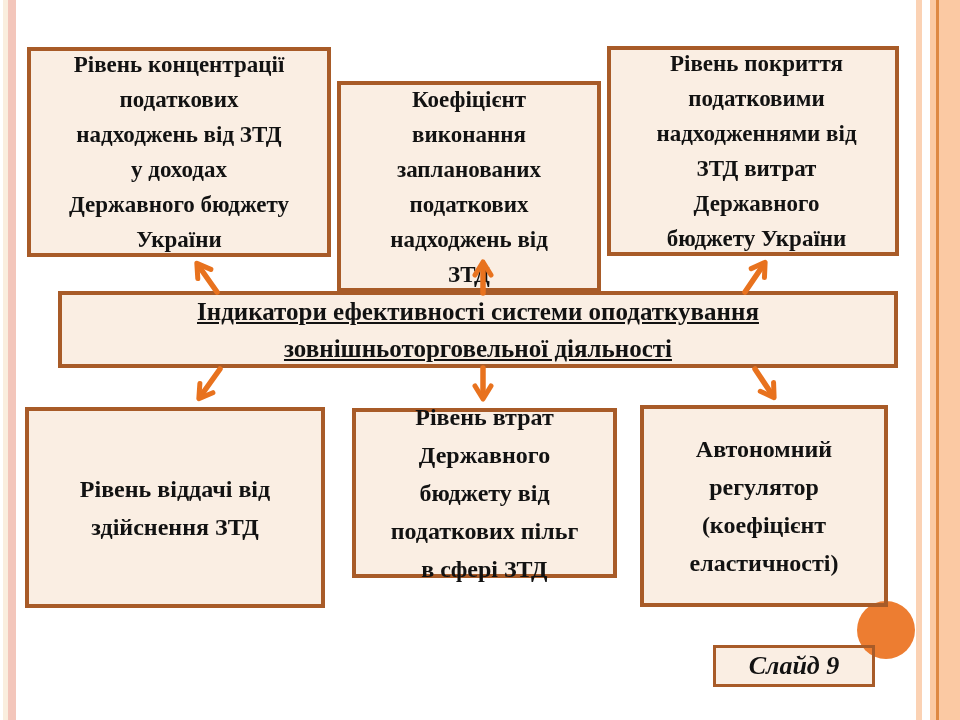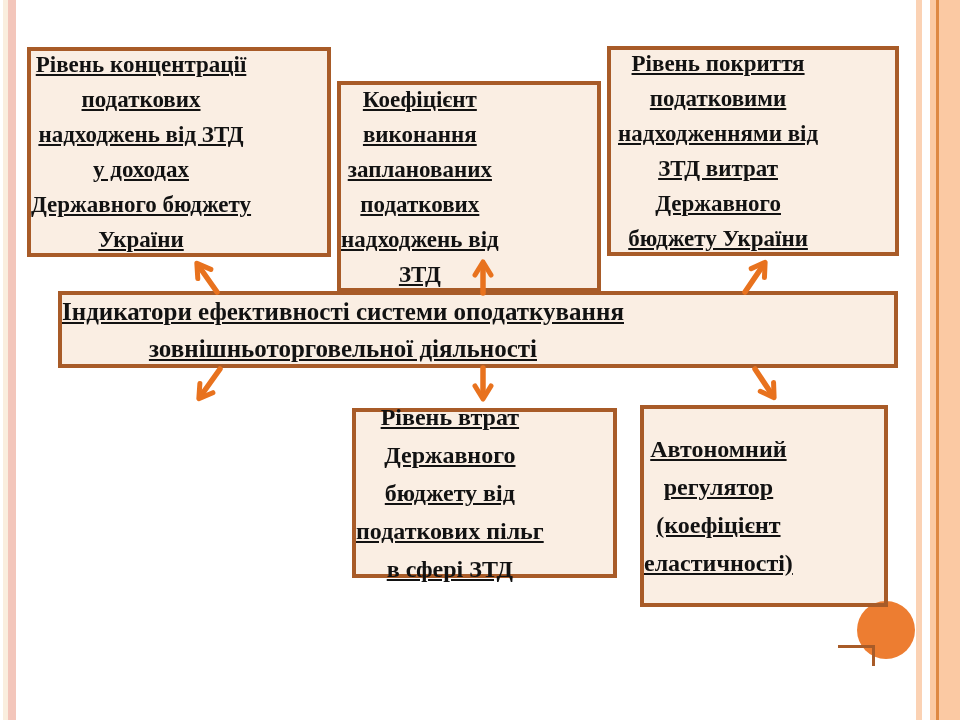--- a/index.html
+++ b/index.html
@@ -23,26 +23,26 @@
   .right-line  { left: 936px; width: 3px;  background: #de8843; }
 
   
   .box {
     position: absolute;
     background: #faeee3;
     border: 4px solid #a85b28;
     box-sizing: border-box;
     display: flex;
     align-items: center;
+    justify-content: center;
     text-align: center;
     color: #121212;
     font-weight: bold;
     white-space: pre-line;
     z-index: 10;
-    text-decoration: underline;
   }
   .box-top    { font-size: 23px; line-height: 35px; }
   .box-bottom { font-size: 24px; line-height: 38px; }
 
   #box-top-1 { left: 27px;  top: 47px;  width: 304px; height: 210px; }
   #box-top-2 { left: 337px; top: 46px;  width: 264px; height: 211px; margin-top: 35px; }
   #box-top-3 { left: 607px; top: 46px;  width: 292px; height: 210px; padding-left: 7px; }
 
   #box-center {
     left: 58px; top: 291px; width: 840px; height: 77px;
@@ -114,36 +114,43 @@
 ЗТД витрат
 Державного
 бюджету України</span>
   </div>
 
   <div class="box" id="box-center">
     <span class="u">Індикатори ефективності системи оподаткування
 зовнішньоторговельної діяльності</span>
   </div>
 
+  <div class="box box-bottom" id="box-bot-1">
+    <span>Рівень віддачі від
+здійснення ЗТД</span>
+  </div>
   <div class="box box-bottom" id="box-bot-2">
     <span>Рівень втрат
 Державного
 бюджету від
 податкових пільг
 в сфері ЗТД</span>
   </div>
   <div class="box box-bottom" id="box-bot-3">
     <span>Автономний
 регулятор
 (коефіцієнт
 еластичності)</span>
   </div>
 
   <div class="circle"></div>
 
+  <div class="box" id="slide-label">
+    <span>Слайд 9</span>
+  </div>
 
   <svg class="overlay" viewBox="0 0 960 720">
     <defs>
       <marker id="ah" markerUnits="userSpaceOnUse" markerWidth="22" markerHeight="22" refX="14" refY="11" orient="auto">
         <path d="M3,3 L16,11 L3,19" fill="none" stroke="#e8721e" stroke-width="5" stroke-linecap="round" stroke-linejoin="round"></path>
       </marker>
     </defs>
     <g stroke="#e8721e" stroke-width="5.5" stroke-linecap="round" fill="none">
       <line x1="217" y1="292" x2="198" y2="265" marker-end="url(#ah)"></line>
       <line x1="483" y1="293" x2="483" y2="264" marker-end="url(#ah)"></line>

